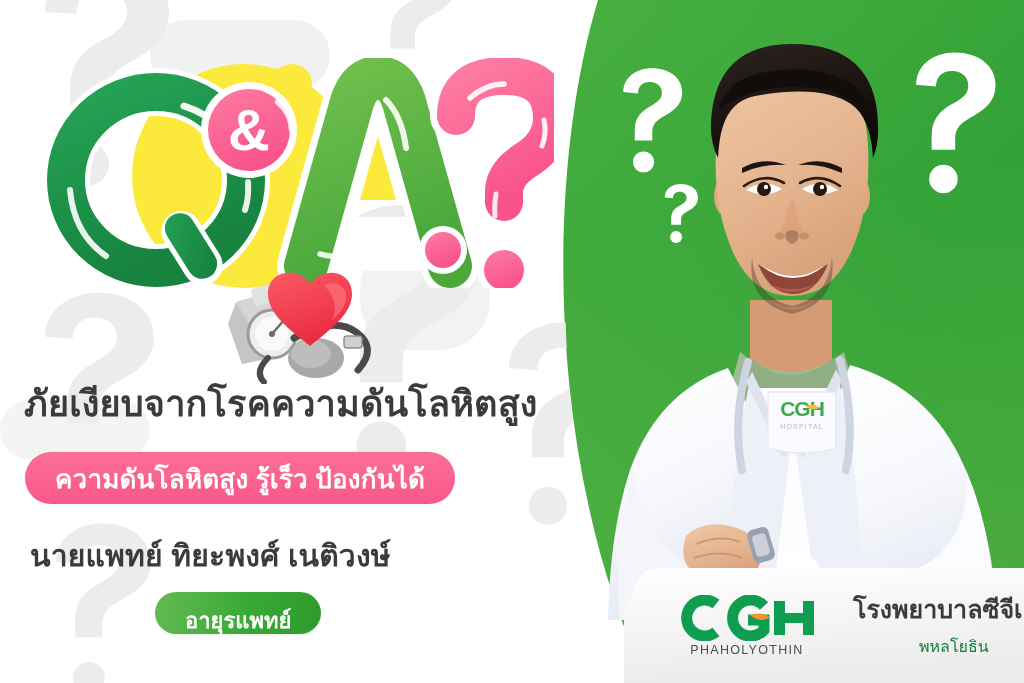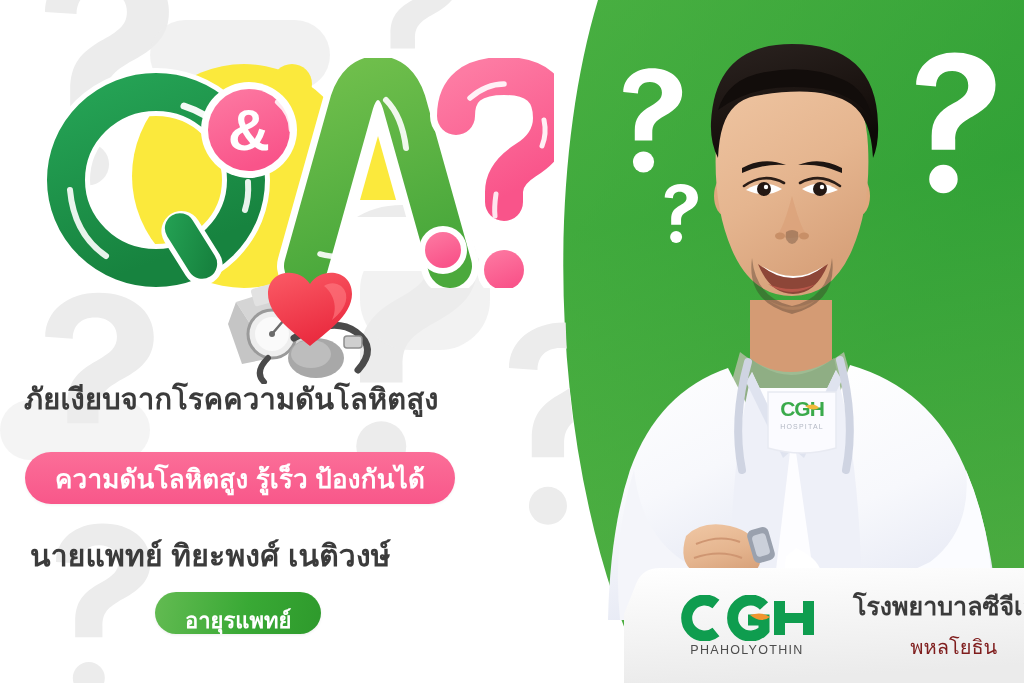--- a/index.html
+++ b/index.html
@@ -44,21 +44,21 @@
     position: absolute;
     left: 208px; top: 262px;
     width: 206px; height: 122px;
   }
 
   
   #headline {
     position: absolute;
     left: 24px; top: 381px;
     width: 520px;
-    font-size: 29px;
+    font-size: 36px;
     font-weight: bold;
     color: #3b3b3b;
     letter-spacing: 0.2px;
     line-height: 1.28;
     white-space: nowrap;
   }
 
   
   #subheadline-pill {
     position: absolute;
@@ -167,22 +167,22 @@
     align-items: center;
   }
   #footer-thai .line1 {
     font-size: 25px;
     font-weight: bold;
     color: #3b3b3b;
     white-space: nowrap;
     line-height: 1.15;
   }
   #footer-thai .line2 {
-    font-size: 20px;
-    color: #7f1d1d;
+    font-size: 16px;
+    color: #15803d;
     white-space: nowrap;
     line-height: 1.2;
     margin-top: 14px;
   }
 </style>
 </head>
 <body>
 
 <div id="stage">
 

